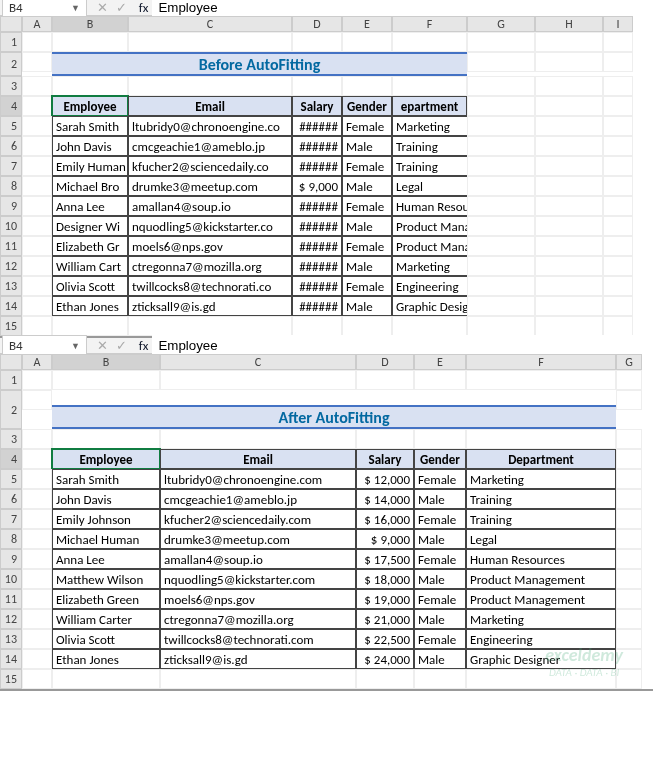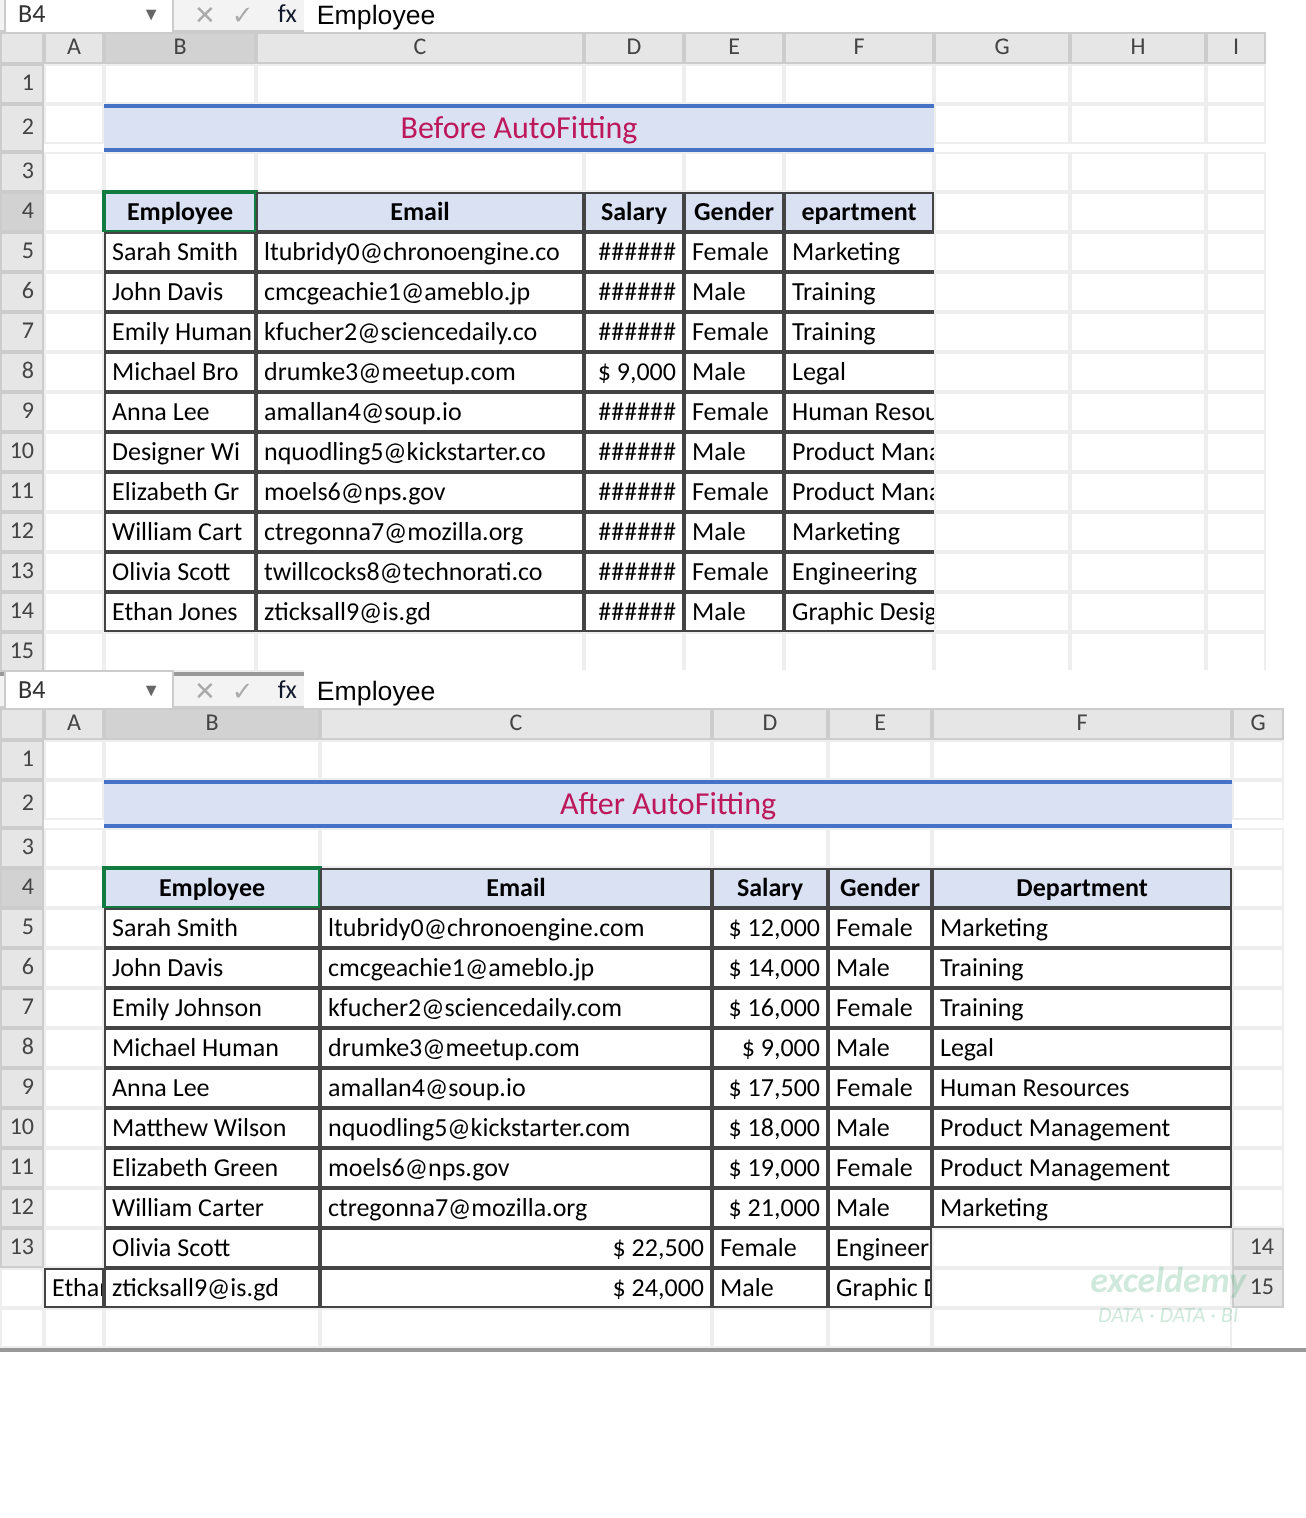--- a/index.html
+++ b/index.html
@@ -10,21 +10,21 @@
     .namebox-dd { color: #666; font-size: 9px; }
     .fx-icons { display: flex; gap: 8px; padding: 0 8px; color: #aaa; }
     .fx-label { color: #0f172a; padding: 0 4px; }
     .formula-input { flex: 1; background: #fff; border: none; padding: 2px 6px; height: 22px; }
     .grid { display: grid; border-collapse: collapse; }
     .colhdr, .rowhdr, .corner { background: #e6e6e6; border: 1px solid #ccc; text-align: center; font-size: 12px; color: #444; display: flex; align-items: center; justify-content: center; }
     .rowhdr { justify-content: flex-end; padding-right: 4px; }
     .cell { border: 1px solid #eee; padding: 1px 3px; overflow: hidden; white-space: nowrap; display: flex; align-items: center; height: 20px; }
     .selected-hdr { background: #d2d2d2; }
     .active-cell { outline: 2px solid #107c41; outline-offset: -1px; }
-    .title-cell { background: #d9e1f2; border: none; border-top: 2px solid #4472c4; border-bottom: 2px solid #4472c4; font-weight: normal; font-size: 16px; justify-content: center; color: #be185d; }
+    .title-cell { background: #d9e1f2; border: none; border-top: 2px solid #4472c4; border-bottom: 2px solid #4472c4; font-weight: bold; font-size: 16px; justify-content: center; color: #0369a1; }
     .th { background: #d9e1f2; font-weight: bold; border: 1px solid #444; justify-content: center; color: #000; }
     .td { border: 1px solid #444; color: #000; }
     .td-open { border: 1px solid #444; border-right: none; color: #000; }
     .num { justify-content: flex-end; }
     .grid1 { grid-template-columns: 22px 30px 76px 164px 50px 50px 75px 68px 68px 30px; }
     .grid2 { grid-template-columns: 22px 30px 108px 196px 58px 52px 150px 26px; }
     .watermark { position: absolute; right: 30px; bottom: 10px; opacity: 0.25; font-size: 11px; color: #4a7; text-align: center; font-style: italic; pointer-events: none; }
     .panel2 { position: relative; }
   </style>
 </head>
@@ -228,21 +228,21 @@
       <div class="rowhdr">1</div>
       <div class="cell"></div>
       <div class="cell"></div>
       <div class="cell"></div>
       <div class="cell"></div>
       <div class="cell"></div>
       <div class="cell"></div>
       <div class="cell"></div>
       <div class="rowhdr">2</div>
       <div class="cell"></div>
-      <div class="cell title-cell" style="grid-column: span 5; height: 24px;">After AutoFitting</div>
+      <div class="cell title-cell" style="grid-column: span 5; height: 24px; margin-top: 15px;">After AutoFitting</div>
       <div class="cell"></div>
       <div class="rowhdr">3</div>
       <div class="cell"></div>
       <div class="cell"></div>
       <div class="cell"></div>
       <div class="cell"></div>
       <div class="cell"></div>
       <div class="cell"></div>
       <div class="cell"></div>
       <div class="rowhdr selected-hdr">4</div>
@@ -313,20 +313,21 @@
       <div class="cell"></div>
       <div class="cell td">William Carter</div>
       <div class="cell td">ctregonna7@mozilla.org</div>
       <div class="cell td num">$ 21,000</div>
       <div class="cell td">Male</div>
       <div class="cell td">Marketing</div>
       <div class="cell"></div>
       <div class="rowhdr">13</div>
       <div class="cell"></div>
       <div class="cell td">Olivia Scott</div>
+      <div class="cell td">twillcocks8@technorati.com</div>
       <div class="cell td num">$ 22,500</div>
       <div class="cell td">Female</div>
       <div class="cell td">Engineering</div>
       <div class="cell"></div>
       <div class="rowhdr">14</div>
       <div class="cell"></div>
       <div class="cell td">Ethan Jones</div>
       <div class="cell td">zticksall9@is.gd</div>
       <div class="cell td num">$ 24,000</div>
       <div class="cell td">Male</div>

